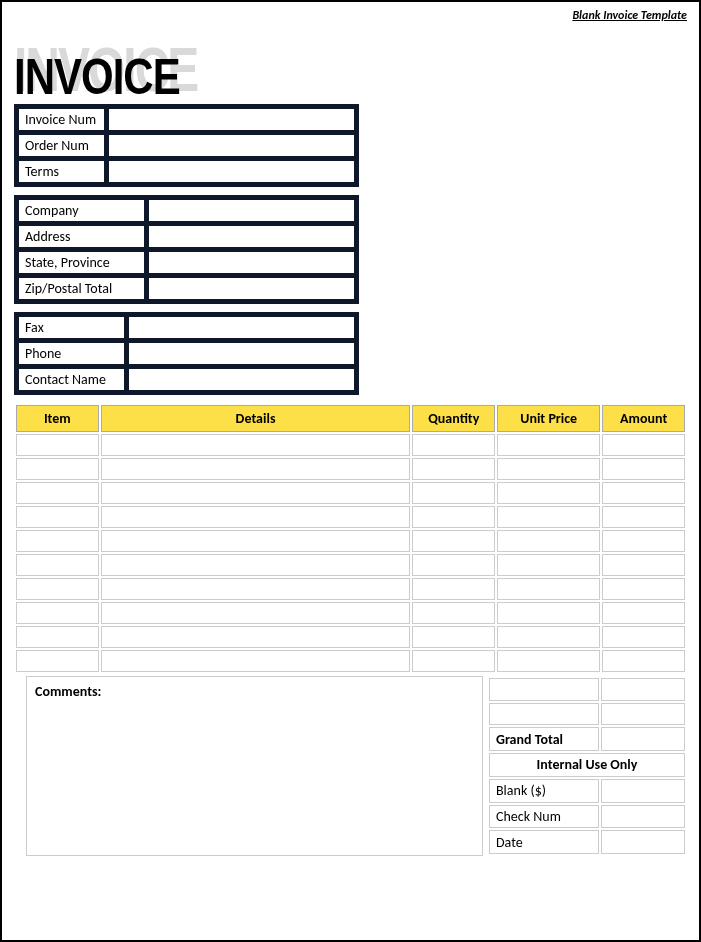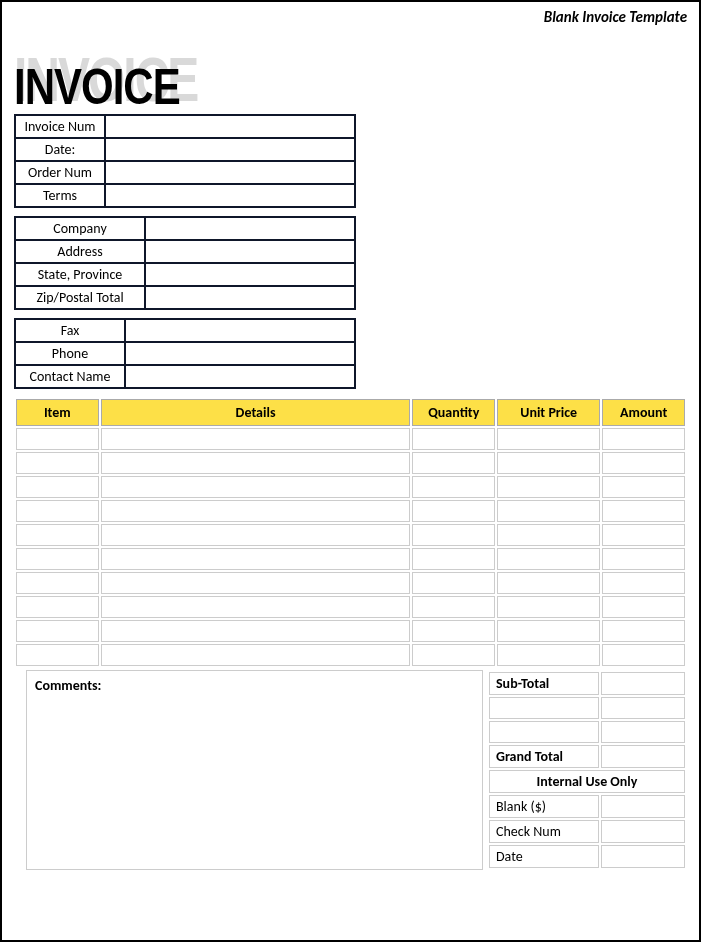--- a/index.html
+++ b/index.html
@@ -13,22 +13,23 @@
     width: 701px;
     height: 942px;
     border: 2px solid #000;
     padding: 6px 12px 12px 12px;
     position: relative;
   }
   .header-label {
     text-align: right;
     font-weight: bold;
     font-style: italic;
-    font-size: 15px;
-    margin-bottom: 18px;
+    font-size: 12px;
+    margin-bottom: 12px;
+    text-decoration: underline;
   }
   .logo {
     position: relative;
     height: 60px;
     margin-bottom: 10px;
   }
   .logo .shadow {
     position: absolute;
     top: 0;
     left: 0;
@@ -51,24 +52,23 @@
     transform-origin: top left;
     letter-spacing: -1px;
     font-family: Arial, sans-serif;
   }
   .info-block {
     border-collapse: collapse;
     margin-bottom: 8px;
     font-size: 14px;
   }
   .info-block td {
-    border: 2px solid #0f172a;
+    border: 5px solid #0f172a;
     padding: 2px 6px;
     height: 20px;
-    text-align: center;
   }
   .info-block .lbl { background: #fff; }
   .block1 .lbl { width: 90px; }
   .block1 .val { width: 250px; }
   .block2 .lbl { width: 130px; }
   .block2 .val { width: 210px; }
   .block3 .lbl { width: 110px; }
   .block3 .val { width: 230px; }
 
   .items-table {
@@ -130,24 +130,20 @@
     <div class="front">INVOICE</div>
   </div>
 
   <table class="info-block block1">
     <tbody>
         <tr>
           <td class="lbl">Invoice Num</td>
           <td class="val"></td>
         </tr>
     <tr>
-          <td class="lbl">Date:</td>
-          <td class="val"></td>
-        </tr>
-    <tr>
           <td class="lbl">Order Num</td>
           <td class="val"></td>
         </tr>
     <tr>
           <td class="lbl">Terms</td>
           <td class="val"></td>
         </tr>
   </tbody>
     </table>
 
@@ -272,24 +268,20 @@
         </tr>
       </tbody>
   </table>
 
   <div class="bottom-row">
     <div class="comments">
       <span>Comments:</span>
     </div>
     <table class="totals">
       <tbody>
-          <tr>
-            <td class="tlbl">Sub-Total</td>
-            <td></td>
-          </tr>
       <tr>
             <td class="tlbl"></td>
             <td></td>
           </tr>
       <tr>
             <td class="tlbl"></td>
             <td></td>
           </tr>
       <tr>
             <td class="tlbl">Grand Total</td>

